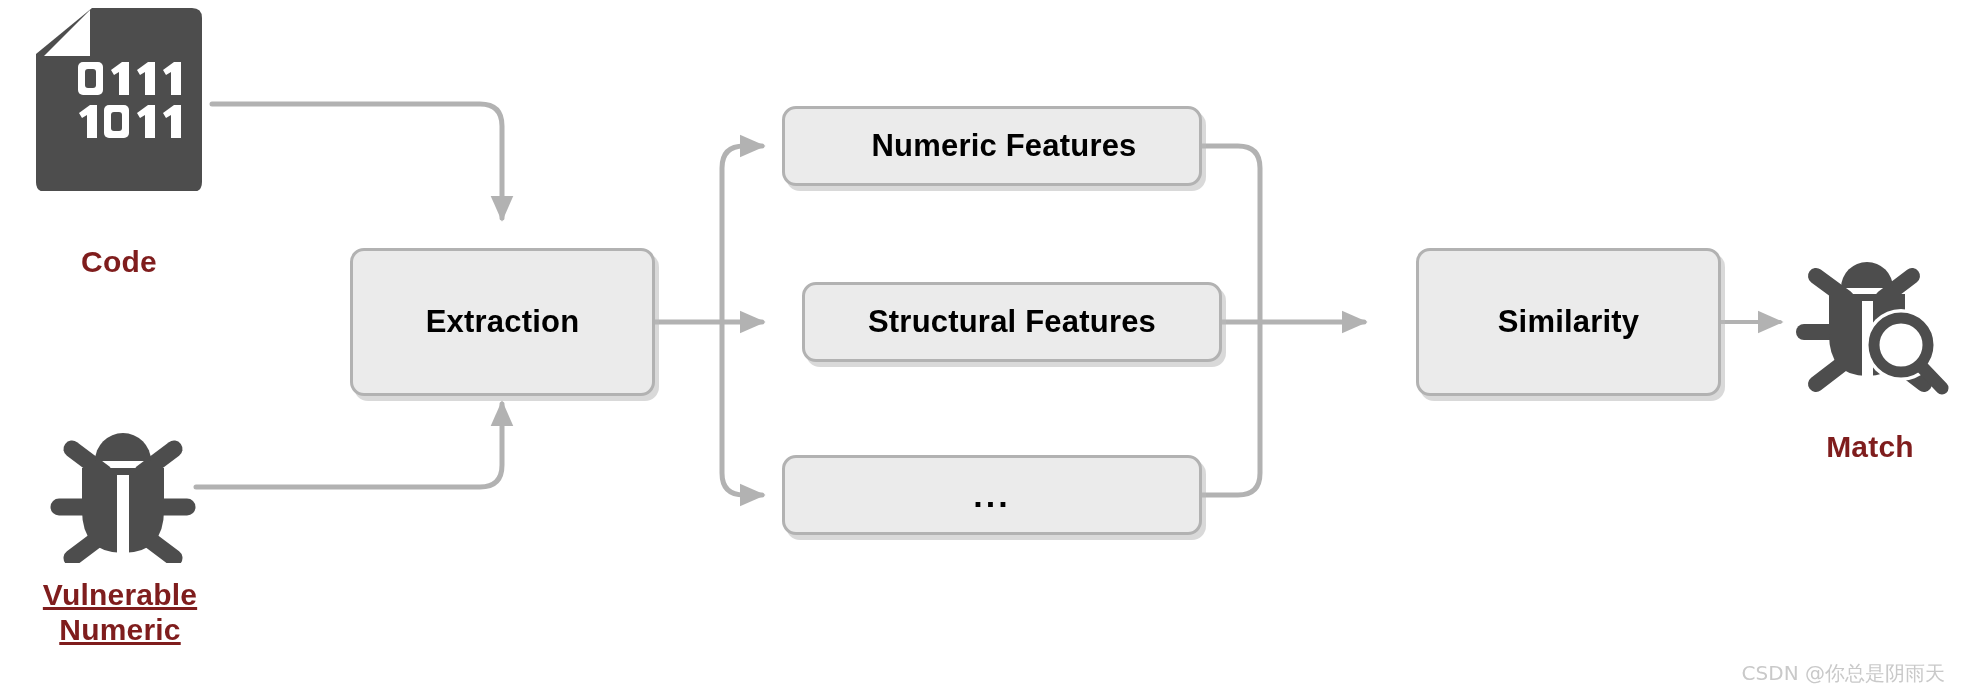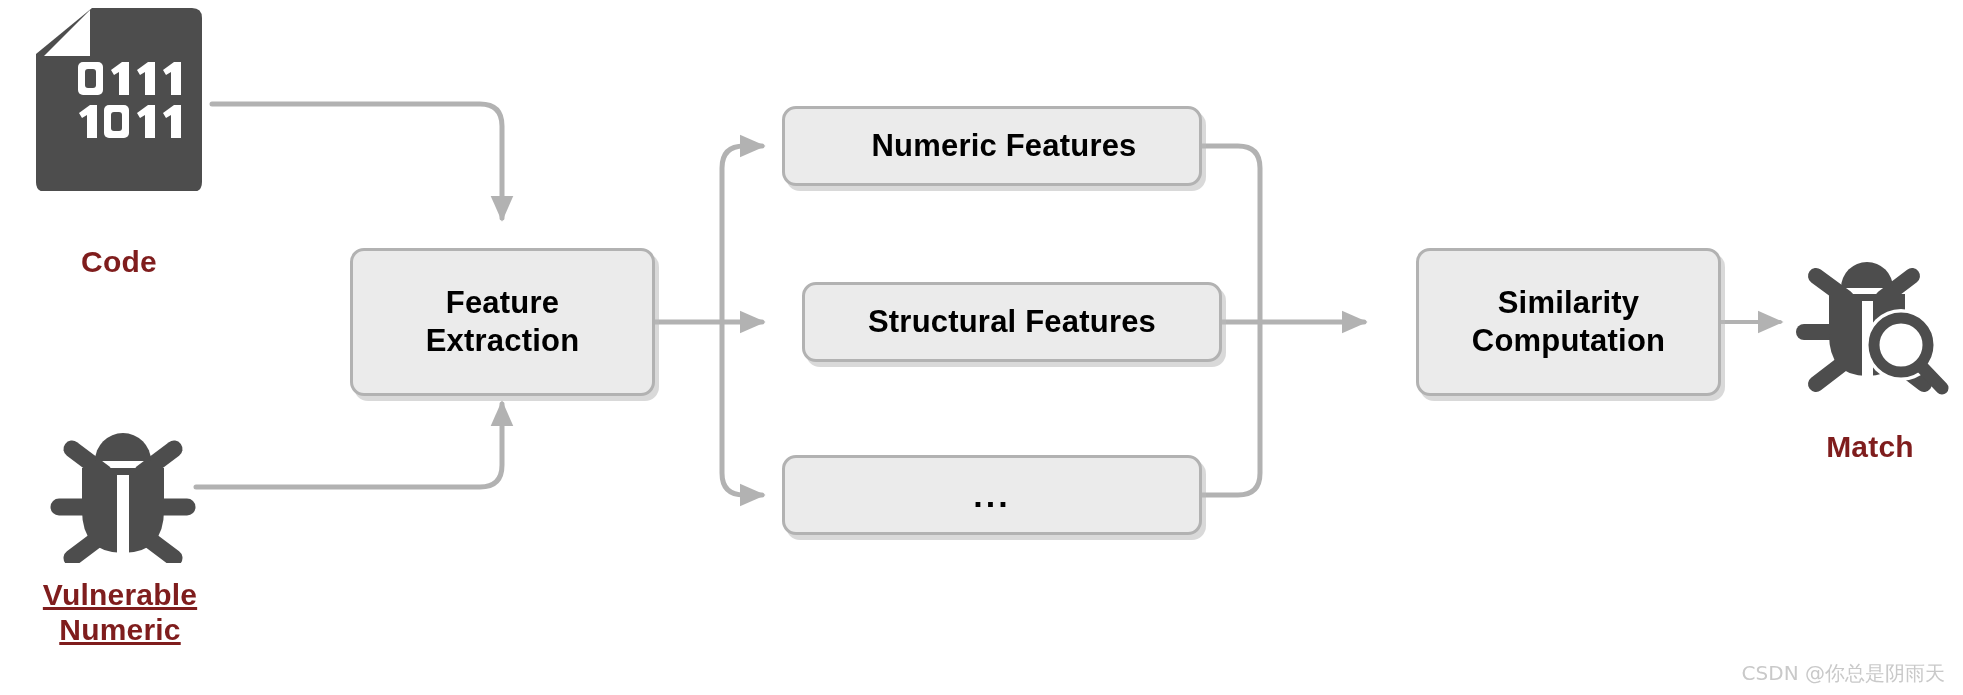--- a/index.html
+++ b/index.html
@@ -159,41 +159,39 @@
       <rect x="79" y="57" width="12" height="80" fill="#ffffff"></rect>
     </svg>
   </div>
   <div class="icon-label" style="left:0px; top:578px; width:240px;text-decoration:underline;">
     <div>Vulnerable</div>
     <div>Numeric</div>
   </div>
 
   <div class="node" style="left:350px; top:248px; width:305px; height:148px;">
     <div class="node-label">
-      <div>Feature</div>
       <div>Extraction</div>
     </div>
   </div>
 
   <div class="node" style="left:782px; top:106px; width:420px; height:80px;padding-left:24px;">
     <div class="node-label">Numeric Features</div>
   </div>
 
   <div class="node" style="left:802px; top:282px; width:420px; height:80px;">
     <div class="node-label">Structural Features</div>
   </div>
 
   <div class="node" style="left:782px; top:455px; width:420px; height:80px;">
     <div class="node-label dots">...</div>
   </div>
 
   <div class="node" style="left:1416px; top:248px; width:305px; height:148px;">
     <div class="node-label">
       <div>Similarity</div>
-      <div>Computation</div>
     </div>
   </div>
 
   <div class="icon-wrap" style="left:1790px; top:248px; width:160px; height:150px;">
     <svg viewBox="0 0 160 150" width="160" height="150" xmlns="http://www.w3.org/2000/svg">
       <g fill="#4d4d4d" stroke="#4d4d4d" stroke-linecap="round">
         <line x1="26" y1="28" x2="56" y2="50" stroke-width="16"></line>
         <line x1="122" y1="28" x2="93" y2="50" stroke-width="16"></line>
         <line x1="14" y1="84" x2="52" y2="84" stroke-width="16"></line>
         <line x1="26" y1="136" x2="56" y2="113" stroke-width="16"></line>

